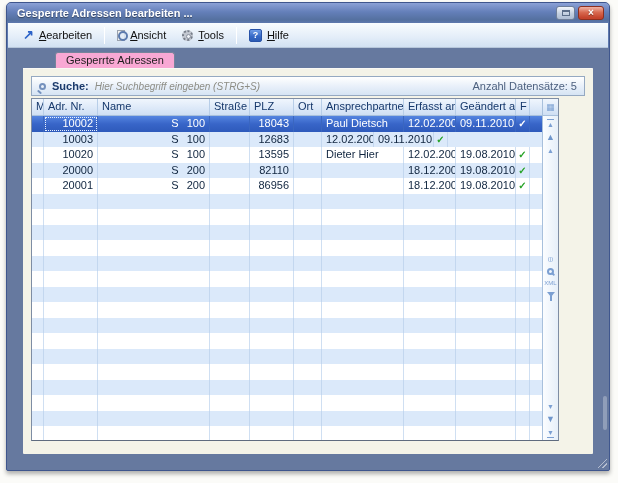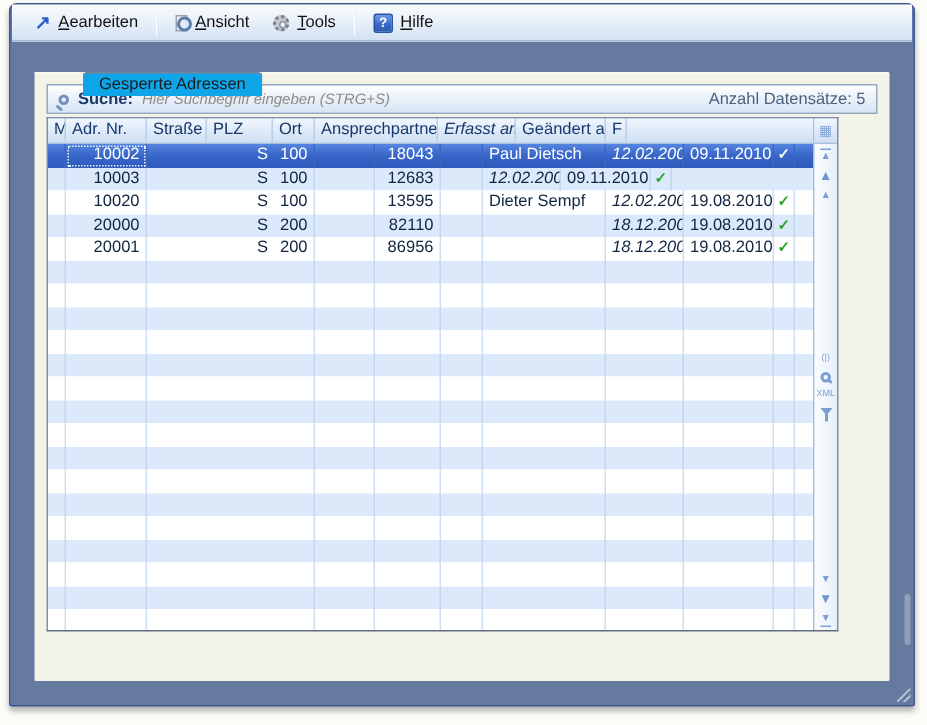--- a/index.html
+++ b/index.html
@@ -58,22 +58,22 @@
   .ic-gear::after { content:""; position:absolute; left:2px; top:2px; width:3px; height:3px; border-radius:50%; background:#eef1f6; border:1px solid #8c93a0; }
   .ic-help { width:13px; height:13px; border-radius:2px; border:1px solid #2853a8;
     background:linear-gradient(#6f9ce6,#3568c6 60%,#2c5cb4);
     color:#fff; font-weight:bold; font-size:9px; line-height:11px; text-align:center; }
 
   
   .winbody { flex:1; display:flex; flex-direction:column; padding:4px 16px 16px; background:#66799f; border-radius:0 0 2px 2px; }
   .tabrow { height:16px; flex:0 0 16px; display:flex; }
   .tab {
     margin-left:32px; padding:1px 10px 0; font-size:11px; color:#1c1c1c;
-    background:#0ea5e9; border:1px solid #76849b; border-bottom:none;
-    border-radius:3px 3px 0 0; position:relative; top:16px; z-index:2;
+    background:#f9a8d4; border:1px solid #76849b; border-bottom:none;
+    border-radius:3px 3px 0 0; position:relative; top:0; z-index:2;
   }
   .panel { flex:1; background:#f4f3e8; border-radius:0 1px 1px 1px; padding:8px; display:flex; flex-direction:column; box-shadow:inset 0 1px 0 rgba(255,255,255,.5); }
 
   
   .searchbar {
     flex:0 0 20px; display:flex; align-items:center; gap:6px; padding:0 7px;
     border:1px solid #95a9c2; margin-bottom:2px;
     background:linear-gradient(#ffffff,#e7eff9 55%,#d6e4f4);
   }
   .ic-search { width:7px; height:7px; border:2px solid #7491bd; border-radius:50%; position:relative; }
@@ -101,21 +101,21 @@
   .check { font-weight:bold; font-size:10px; color:#27a327; }
   .row.selected .check { color:#fff; }
 
   .c-m    { width:12px; }
   .c-adr  { width:54px; }
   .c-name { width:112px; }
   .c-str  { width:40px; }
   .c-plz  { width:44px; }
   .c-ort  { width:28px; }
   .c-ansp { width:82px; }
-  .c-erf  { width:52px;font-style:italic; }
+  .c-erf  { width:52px; }
   .c-gea  { width:60px; }
   .c-f    { width:14px; }
   .c-fill { flex:1 1 auto !important; border-right:none !important; }
 
   
   .strip { flex:0 0 16px; width:16px; display:flex; flex-direction:column; border-left:1px solid #a8c0dc; background:linear-gradient(to right,#fbfdff,#e6eff9); }
   .striphead { flex:0 0 17px; border-bottom:1px solid #a8c0dc; background:linear-gradient(#f0f6fd,#dce8f8 60%,#cfdff3); display:flex; align-items:center; justify-content:center; }
   .stripbody { flex:1; display:flex; flex-direction:column; align-items:center; justify-content:space-between; padding:3px 0 2px; }
   .sgroup { display:flex; flex-direction:column; align-items:center; gap:5px; }
   .sbtn { color:#7b9fd2; font-size:7px; line-height:7px; text-align:center; cursor:default; }
@@ -133,20 +133,29 @@
   .grip-right { position:absolute; right:2px; top:393px; width:4px; height:34px; background:rgba(255,255,255,.28); border-radius:2px; }
   .grip-corner { position:absolute; right:2px; bottom:2px; width:9px; height:9px;
     background:linear-gradient(135deg, transparent 45%, rgba(255,255,255,.5) 45%, rgba(255,255,255,.5) 55%, transparent 55%, transparent 70%, rgba(255,255,255,.5) 70%, rgba(255,255,255,.5) 80%, transparent 80%); }
 </style>
 </head>
 <body>
 
 <div class="stage">
   <div class="win">
 
+    <div class="titlebar">
+      <div class="title">Gesperrte Adressen bearbeiten ...</div>
+      <div class="winbtns">
+        <div class="btn-max">
+            <i></i>
+          </div>
+        <div class="btn-close"><span>×</span></div>
+      </div>
+    </div>
 
     <div class="menubar">
       <div class="menu-item">
         <span class="ic ic-arrow">↗</span>
         <span><span class="key">A</span><span>earbeiten</span></span>
       </div>
       <div class="menu-sep"></div>
       <div class="menu-item">
         <span class="ic ic-view"></span>
         <span><span class="key">A</span><span>nsicht</span></span>
@@ -174,20 +183,21 @@
           <span class="search-label">Suche:</span>
           <input class="search-input" type="text" placeholder="Hier Suchbegriff eingeben (STRG+S)" style="">
           <span class="search-count">Anzahl Datensätze: 5</span>
         </div>
 
         <div class="tablewrap">
           <div class="grid">
             <div class="gridhead">
               <div class="hcell c-m">M</div>
               <div class="hcell c-adr">Adr. Nr.</div>
+              <div class="hcell c-name">Name</div>
               <div class="hcell c-str">Straße</div>
               <div class="hcell c-plz">PLZ</div>
               <div class="hcell c-ort">Ort</div>
               <div class="hcell c-ansp">Ansprechpartner</div>
               <div class="hcell c-erf">Erfasst am</div>
               <div class="hcell c-gea">Geändert am</div>
               <div class="hcell c-f">F</div>
               <div class="hcell c-fill"></div>
             </div>
             <div id="grid-body">
@@ -225,21 +235,21 @@
                 <div class="row">
                   <div class="cell c-m"></div>
                   <div class="cell c-adr r">10020</div>
                   <div class="cell c-name namecell">
                     <span>S</span>
                     <span>100</span>
                   </div>
                   <div class="cell c-str"></div>
                   <div class="cell c-plz r">13595</div>
                   <div class="cell c-ort"></div>
-                  <div class="cell c-ansp">Dieter Sempf</div>
+                  <div class="cell c-ansp">Dieter Hier</div>
                   <div class="cell c-erf">12.02.2007</div>
                   <div class="cell c-gea">19.08.2010</div>
                   <div class="cell c-f ctr"><span class="check">✓</span></div>
                   <div class="cell c-fill"></div>
                 </div>
                 <div class="row alt">
                   <div class="cell c-m"></div>
                   <div class="cell c-adr r">20000</div>
                   <div class="cell c-name namecell">
                     <span>S</span>

